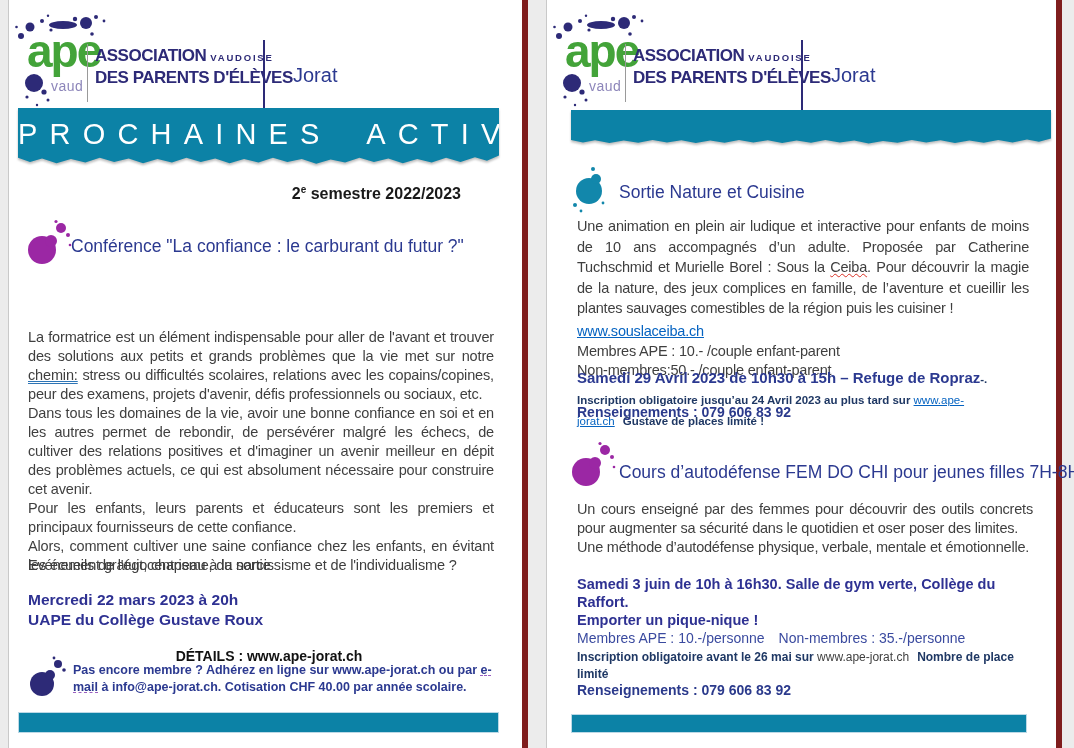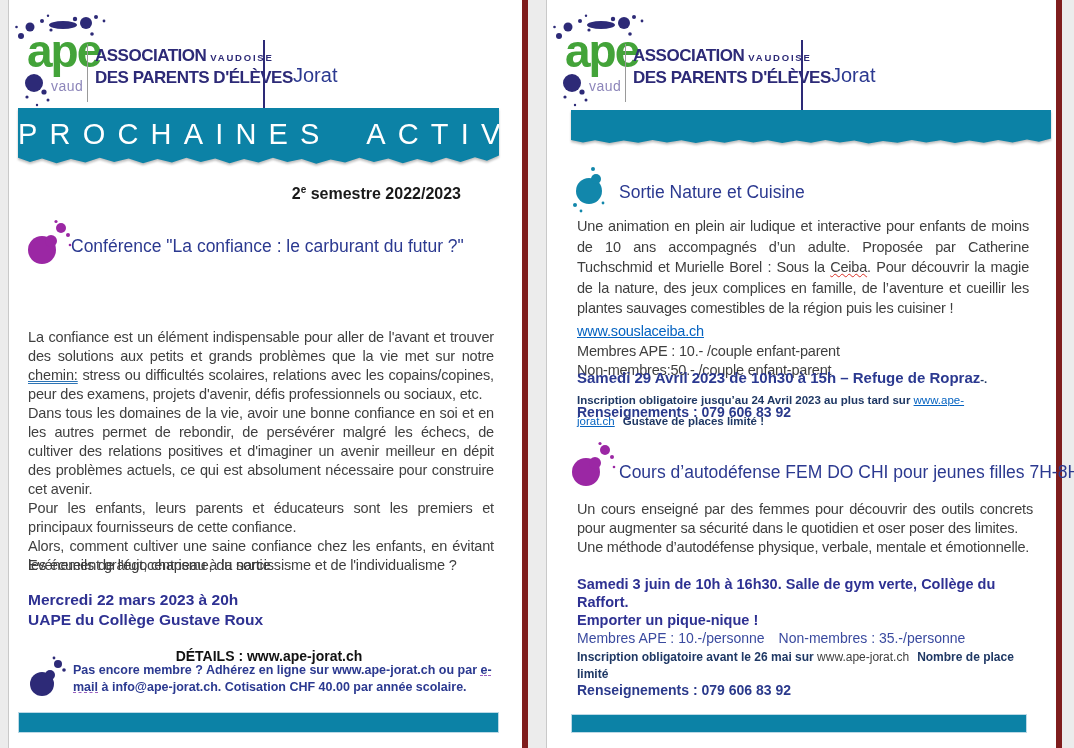--- a/index.html
+++ b/index.html
@@ -130,21 +130,21 @@
         <circle cx="36" cy="10" r="5"></circle>
           <circle cx="43" cy="17" r="2"></circle>
         <circle cx="31" cy="3.5" r="1.6"></circle>
           <circle cx="45" cy="27" r="1.3"></circle>
       </g>
     </svg>
     <div class="abs h-event" style="left:62px;top:236px;">Conférence "La confiance : le carburant du futur ?"</div>
 
 
     <div class="abs body-txt" style="left:19px;top:328px;width:466px;">
-      <p><span>La confiance est un élément indispensable pour aller de l'avant et trouver des solutions aux petits et grands problèmes que la vie met sur notre </span><span class="grammar-mark">chemin:</span><span> stress ou difficultés scolaires, relations avec les copains/copines, peur des examens, projets d'avenir, défis professionnels ou sociaux, etc.</span></p>
+      <p><span>La formatrice est un élément indispensable pour aller de l'avant et trouver des solutions aux petits et grands problèmes que la vie met sur notre </span><span class="grammar-mark">chemin:</span><span> stress ou difficultés scolaires, relations avec les copains/copines, peur des examens, projets d'avenir, défis professionnels ou sociaux, etc.</span></p>
       <p>Dans tous les domaines de la vie, avoir une bonne confiance en soi et en les autres permet de rebondir, de persévérer malgré les échecs, de cultiver des relations positives et d'imaginer un avenir meilleur en dépit des problèmes actuels, ce qui est absolument nécessaire pour construire cet avenir.</p>
       <p>Pour les enfants, leurs parents et éducateurs sont les premiers et principaux fournisseurs de cette confiance.</p>
       <p>Alors, comment cultiver une saine confiance chez les enfants, en évitant les écueils de l'égocentrisme, du narcissisme et de l'individualisme ?</p>
     </div>
 
     <div class="abs body-txt" style="left:19px;top:556px;width:466px;text-align:left;">Evénement gratuit, chapeau à la sortie</div>
 
     <div class="abs" style="left:19px;top:590px;">
       <div class="date-blue">Mercredi 22 mars 2023 à 20h</div>
       <div class="date-blue">UAPE du Collège Gustave Roux</div>

